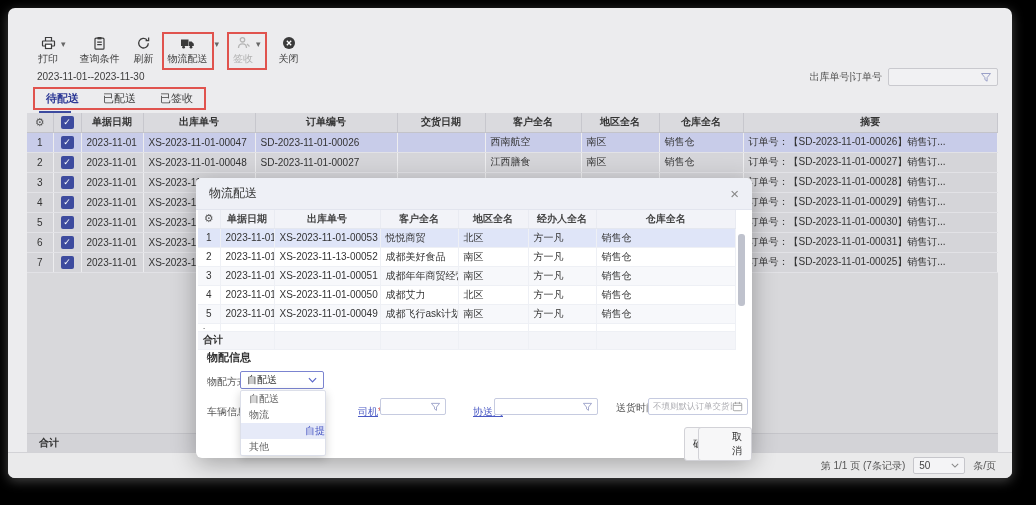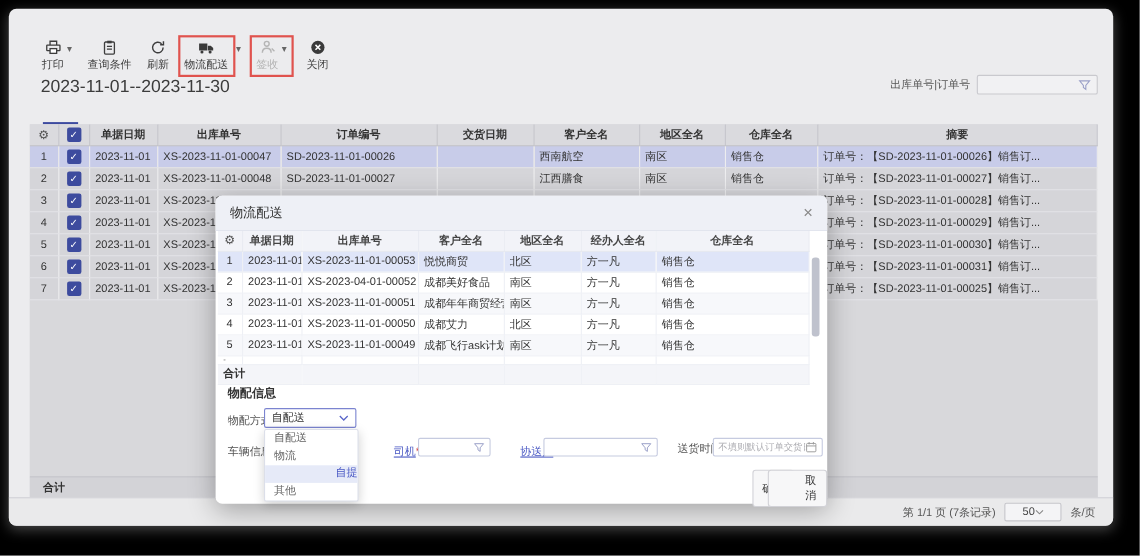--- a/index.html
+++ b/index.html
@@ -16,21 +16,21 @@
   }
   
   .toolbar { position:absolute; left:28px; top:27px; display:flex; align-items:flex-start; }
   .tbtn { display:flex; flex-direction:column; align-items:center; gap:2px; cursor:pointer; padding:1px 2px; }
   .tbtn .lbl { font-size:10px; color:#3f3f3f; white-space:nowrap; }
   .tbtn.disabled .lbl { color:#b3b3b3; }
   .caret { font-size:9px; color:#666; margin:4px 2px 0 1px; }
   .red-box { border:2px solid #e0534e; display:flex; align-items:flex-start; padding:1px 2px; margin:-3px 0; }
   .gap6{width:6px}.gap10{width:10px}
   
-  .date-range { position:absolute; left:29px; top:63px; font-size:16px; color:#3c3c3c; }
+  .date-range { position:absolute; left:29px; top:63px; font-size:10px; color:#3c3c3c; }
   .filter-row { position:absolute; right:14px; top:60px; display:flex; align-items:center; gap:6px; }
   .filter-label { font-size:10px; color:#555; }
   .filter-input { width:110px; height:18px; background:#f1f1f3; border:1px solid #c9c9ce; border-radius:2px;
     display:flex; align-items:center; justify-content:flex-end; padding:0 5px; }
   
   .tabs-box { position:absolute; left:25px; top:79px; height:23px; border:2px solid #e0534e;
     display:flex; align-items:center; padding:0 11px; gap:24px; }
   .tab { font-size:11px; color:#3f3f3f; cursor:pointer; white-space:nowrap; }
   .tab.active { color:#2e3a96; font-weight:bold; }
   .tab-underline { position:absolute; left:31px; top:103px; width:32px; height:2px; background:#3c4a9f; }
@@ -49,21 +49,21 @@
   .link { color:#4a59c4; cursor:pointer; }
   .gear { font-size:11px; color:#555; font-weight:normal; }
   .total-row { position:absolute; left:0; right:0; bottom:0; height:19px; background:#d3d3d7;
     border-top:1px solid #c5c5ca; font-size:10px; font-weight:bold; color:#333;
     display:flex; align-items:center; padding-left:12px; }
   
   .pagebar { position:absolute; left:0; right:0; bottom:0; height:26px; background:#eaeaeb;
     border-top:1px solid #d2d2d6; display:flex; align-items:center; justify-content:flex-end;
     gap:8px; padding-right:16px; font-size:10px; color:#555; }
   .psize { width:52px; height:17px; background:#f4f4f6; border:1px solid #c6c6cb; border-radius:2px;
-    display:inline-flex; align-items:center; justify-content:center; padding:0 5px; color:#444; cursor:pointer; }
+    display:inline-flex; align-items:center; justify-content:space-between; padding:0 5px; color:#444; cursor:pointer; }
   
   .modal { position:absolute; left:188px; top:170px; width:556px; height:280px; background:#fff;
     border-radius:6px; box-shadow:0 6px 24px rgba(0,0,0,.30); }
   .modal-head { height:32px; background:#eef0f6; border-radius:6px 6px 0 0;
     display:flex; align-items:center; justify-content:space-between; padding:0 13px;
     font-size:12px; color:#333; border-bottom:1px solid #e2e5ee; }
   .modal-close { font-size:15px; color:#888; cursor:pointer; line-height:1; }
   .dtable { margin-left:2px; width:538px; }
   .dtable th { height:18px; font-size:10px; color:#444; font-weight:bold; background:#f2f3f8;
     border-right:1px solid #e9ebf2; border-bottom:1px solid #e4e7ef; white-space:nowrap; overflow:hidden; }
@@ -187,20 +187,25 @@
     <span class="filter-label">出库单号|订单号</span>
     <span class="filter-input">
       <span>
           <svg width="12" height="11" viewBox="0 0 12 11" fill="none" stroke="#9aa0c8" stroke-width="1">
             <path d="M1.5 1.5h9L7.1 5.6v3.6L4.9 7.6V5.6z"></path>
           </svg>
         </span>
     </span>
   </div>
 
+  <div class="tabs-box">
+    <span class="tab active">待配送</span>
+    <span class="tab">已配送</span>
+    <span class="tab">已签收</span>
+  </div>
   <div class="tab-underline"></div>
 
   <div class="table-area">
     <table class="mtable">
       <colgroup>
         <col style="width:26px">
           <col style="width:28px">
           <col style="width:62px">
           <col style="width:112px">
         <col style="width:142px">
@@ -362,21 +367,21 @@
     <td>2023-11-01</td>
     <td class="link">XS-2023-11-01-00053</td>
     <td>悦悦商贸</td>
     <td>北区</td>
     <td>方一凡</td>
     <td>销售仓</td>
   </tr>
   <tr class="">
     <td class="cnum">2</td>
     <td>2023-11-01</td>
-    <td class="link">XS-2023-04-01-00052</td>
+    <td class="link">XS-2023-11-13-00052</td>
     <td>成都美好食品</td>
     <td>南区</td>
     <td>方一凡</td>
     <td>销售仓</td>
   </tr>
   <tr class="alt">
     <td class="cnum">3</td>
     <td>2023-11-01</td>
     <td class="link">XS-2023-11-01-00051</td>
     <td>成都年年商贸经营部</td>

